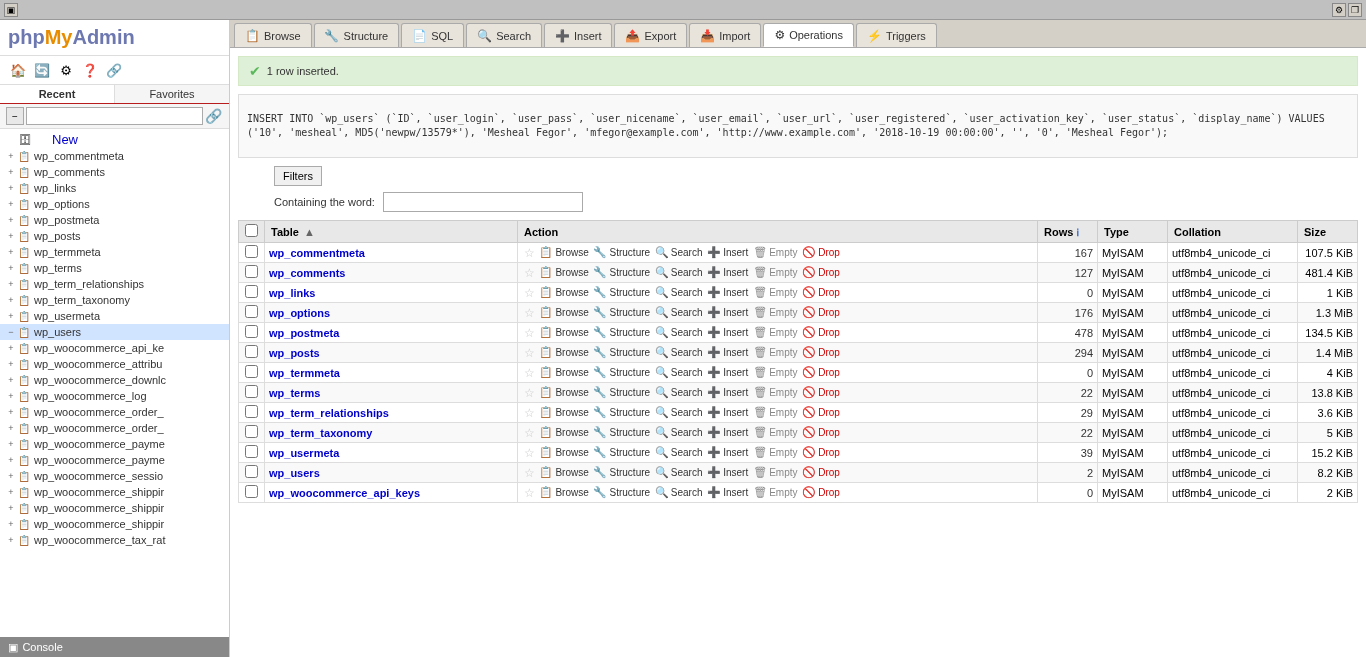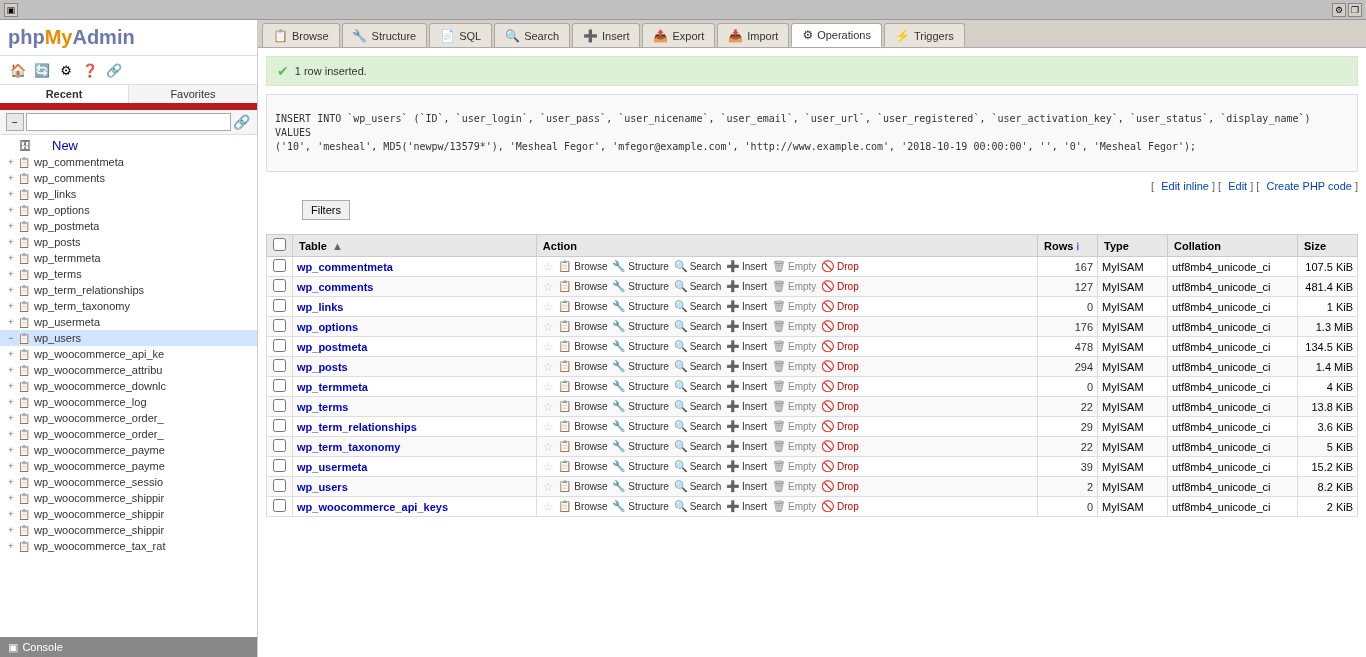--- a/index.html
+++ b/index.html
@@ -18,21 +18,21 @@
       border-bottom: 1px solid #999;
     }
     .title-bar-left { display: flex; align-items: center; gap: 4px; }
     .title-bar-btn { width: 14px; height: 14px; background: #d4d0c8; border: 1px solid #888; font-size: 9px; display: flex; align-items: center; justify-content: center; cursor: pointer; }
     .title-bar-right { display: flex; gap: 2px; }
     
     .main-layout { display: flex; flex: 1; overflow: hidden; }
     
     
     .sidebar {
-      width: 258px;
+      width: 230px;
       background: #fff;
       border-right: 1px solid #ccc;
       display: flex;
       flex-direction: column;
       overflow: hidden;
     }
     .sidebar-header {
       padding: 6px 8px;
       background: #fff;
       border-bottom: 1px solid #ddd;
@@ -54,21 +54,21 @@
     }
     .sidebar-icon-btn {
       width: 20px; height: 20px;
       display: flex; align-items: center; justify-content: center;
       cursor: pointer;
       font-size: 13px;
     }
     
     .sidebar-tabs {
       display: flex;
-      border-bottom: 7px solid #b91c1c;
+      border-bottom: 1px solid #b91c1c;
     }
     .sidebar-tab {
       flex: 1;
       text-align: center;
       padding: 3px 0;
       cursor: pointer;
       font-size: 11px;
       color: #333;
       background: #f5f5f5;
       border-right: 1px solid #ddd;
@@ -539,34 +539,27 @@
         <div class="success-bar">
           <span class="success-icon">✔</span>
           <span>1 row inserted.</span>
         </div>
 
         <div class="sql-block">
           <pre style="white-space: pre-wrap; font-family: monospace; font-size: 10px;">INSERT INTO `wp_users` (`ID`, `user_login`, `user_pass`, `user_nicename`, `user_email`, `user_url`, `user_registered`, `user_activation_key`, `user_status`, `display_name`) VALUES
 ('10', 'mesheal', MD5('newpw/13579*'), 'Mesheal Fegor', 'mfegor@example.com', 'http://www.example.com', '2018-10-19 00:00:00', '', '0', 'Mesheal Fegor');</pre>
         </div>
 
-        <div class="edit-links">
-          <span class="bracket">[</span>
-          <a href="#">Edit inline</a>
-          <span class="bracket">]</span>
-          <span class="bracket">[</span>
-          <a href="#">Edit</a>
-          <span class="bracket">]</span>
-          <span class="bracket">[</span>
-          <a href="#">Create PHP code</a>
-          <span class="bracket">]</span>
-        </div>
 
         <div class="filters-section">
           <div class="filters-title">Filters</div>
+          <div class="filters-content">
+            <label class="filter-label">Containing the word:</label>
+            <input class="filter-input" type="text" style="">
+          </div>
         </div>
 
         <table class="db-table">
           <thead>
             <tr>
               <th class="col-checkbox">
                 <input type="checkbox" style="">
               </th>
               <th class="col-table th-sort">
                 <span>Table</span>

